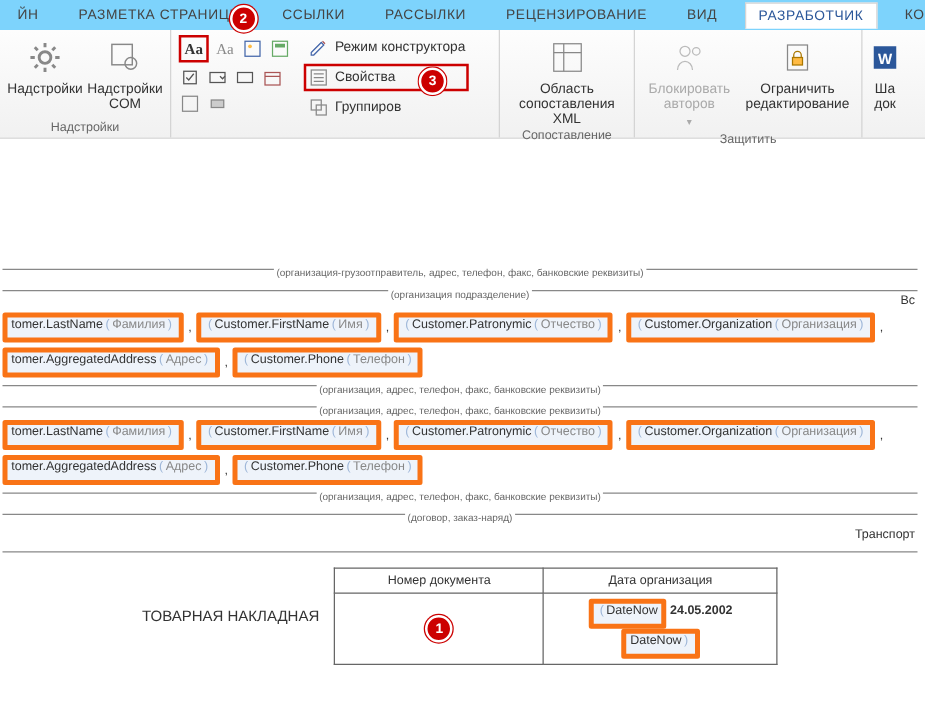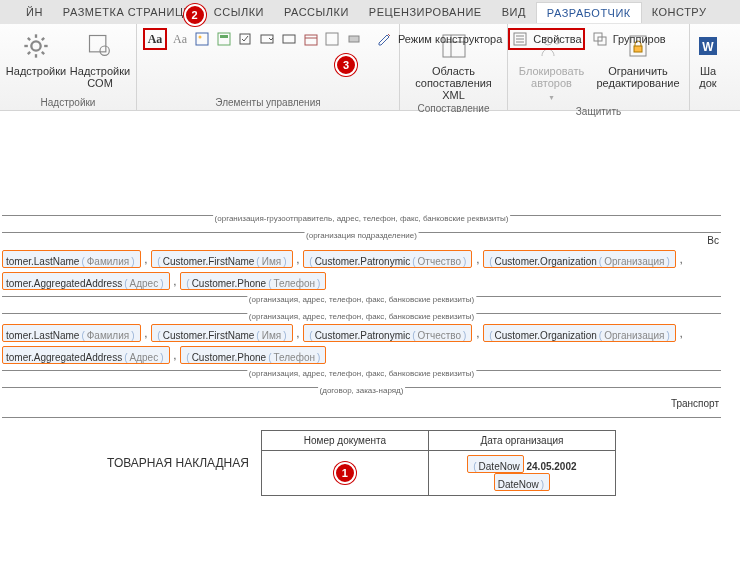--- a/index.html
+++ b/index.html
@@ -1,35 +1,35 @@
 <!DOCTYPE html>
 <html><head>
 <meta charset="utf-8">
 <style>
 html,body{margin:0;padding:0;font-family:'Segoe UI',Tahoma,sans-serif;font-size:11px;background:#fff;color:#333;width:740px;height:575px;overflow:hidden}
-.ribbon-tabs{display:flex;gap:0;background:#e5e5e5;height:24px;align-items:center;padding-left:16px}
+.ribbon-tabs{display:flex;gap:12px;background:#7dd3fc;height:24px;align-items:center;padding-left:4px}
 .ribbon-tab{padding:4px 10px;font-size:11px;text-transform:uppercase;color:#444;letter-spacing:.5px;cursor:pointer;white-space:nowrap}
 .ribbon-tab.active{color:#2b579a;border:1px solid #d4d4d4;border-bottom:none;background:#fff}
 .ribbon{display:flex;background:#f3f3f3;background:linear-gradient(#fdfdfd,#f1f1f1);border-bottom:1px solid #d4d4d4;height:86px}
 .ribbon-group{display:flex;flex-direction:column;border-right:1px solid #d4d4d4;padding:4px 6px 2px}
 .rg-body{flex:1;display:flex;align-items:flex-start;gap:4px}
 .rg-title{text-align:center;font-size:10px;color:#666;margin-top:2px}
 .big-btn{display:flex;flex-direction:column;align-items:center;justify-content:flex-start;width:60px;text-align:center;font-size:11px;line-height:12px;gap:3px;padding-top:2px;cursor:pointer}
 .big-btn .ic{width:32px;height:32px;display:flex;align-items:center;justify-content:center}
-.controls-col{display:flex;flex-direction:row;gap:3px}
+.controls-col{display:flex;flex-direction:column;gap:3px}
 .controls-row{display:flex;gap:4px;align-items:center}
 .sm-ic{width:18px;height:18px;display:flex;align-items:center;justify-content:center;font-size:12px;cursor:pointer}
 .txt-btn{display:flex;align-items:center;gap:4px;font-size:11px;padding:1px 3px;cursor:pointer;white-space:nowrap}
 .highlight{border:2px solid #c00;padding:0 1px}
 .callout{position:absolute;width:18px;height:18px;border-radius:50%;background:#c00;color:#fff;font-weight:bold;font-size:11px;display:flex;align-items:center;justify-content:center;border:2px solid #fff;box-shadow:0 0 0 1px #c00}
-.doc{position:relative;padding:10px 17px 0 0}
+.doc{position:relative;padding:10px 4px 0 0}
 .form-line{border-top:1px solid #888;margin:4px 2px 0;position:relative}
 .form-line .cap{position:absolute;left:50%;transform:translateX(-50%);top:-2px;font-size:8px;color:#666;background:#fff;padding:0 2px}
 .cc-row{display:flex;flex-wrap:wrap;gap:4px;align-items:center;padding:2px 2px;font-size:10px}
-.cc{display:inline-flex;align-items:flex-end;border:1px solid #f97316;background:#eef3fa;padding:0 3px;height:16px;font-size:10px;color:#333;border-radius:2px}
+.cc{display:inline-flex;align-items:flex-start;border:4px solid #f97316;background:#eef3fa;padding:0 3px;height:16px;font-size:10px;color:#333;border-radius:2px}
 .cc .br{color:#9db6d8;padding:0 2px}
 .lbl-after{color:#888;font-size:10px}
 .right-note{text-align:right;font-size:10px;padding:2px 4px}
 .title-row{display:flex;align-items:center;gap:12px;padding:4px}
 .doc-title{font-weight:normal;font-size:12px}
 .doc-table{border-collapse:collapse}
 .doc-table th,.doc-table td{border:1px solid #666;padding:4px 8px;text-align:center;font-size:10px}
 .doc-table th{font-weight:normal}
 svg{display:block}
 </style>
@@ -168,21 +168,20 @@
           <span class="sm-ic">
               <svg width="16" height="16">
                 <rect x="2" y="2" width="8" height="8" fill="none" stroke="#888"></rect>
                 <rect x="6" y="6" width="8" height="8" fill="none" stroke="#888"></rect>
               </svg>
             </span>
           <span>Группиров</span>
         </div>
       </div>
     </div>
-    <div class="rg-title">Элементы управления</div>
     <span class="callout" style="left:335px;top:54px;position:fixed">3</span>
   </div>
 
   <div class="ribbon-group">
     <div class="rg-body">
       <div class="big-btn" style="width:95px">
         <span class="ic">
             <svg width="30" height="30">
               <rect x="4" y="4" width="22" height="22" fill="none" stroke="#888"></rect>
               <line x1="4" y1="11" x2="26" y2="11" stroke="#888"></line>

